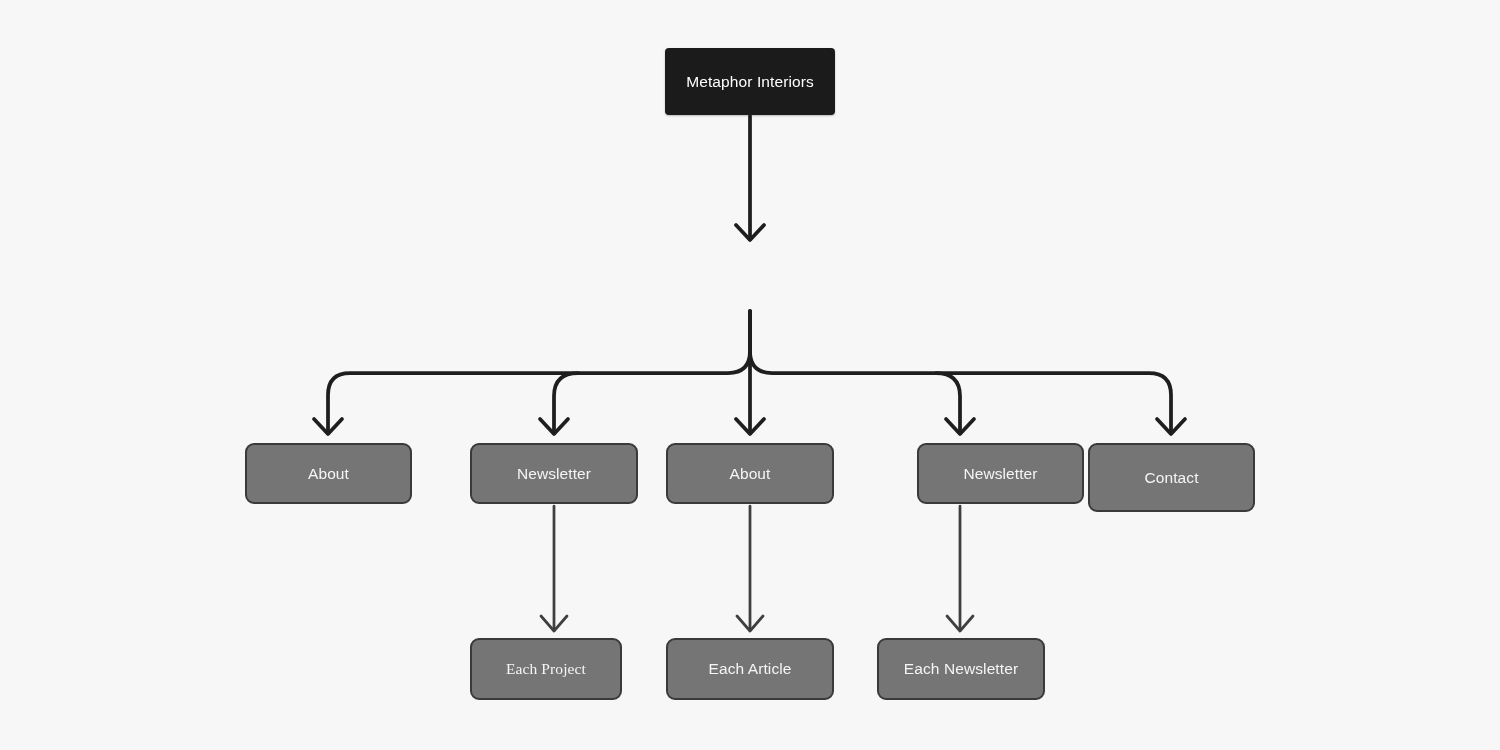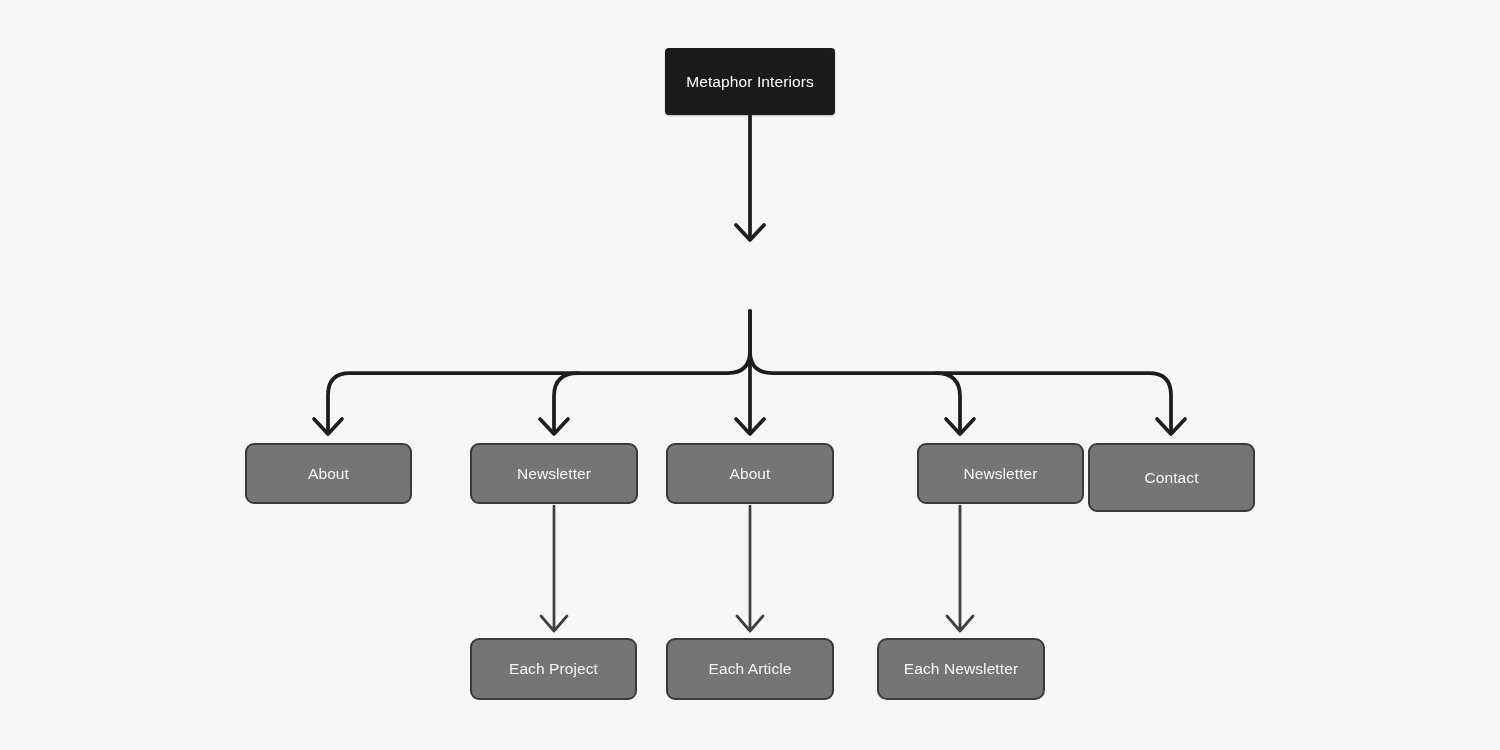--- a/index.html
+++ b/index.html
@@ -125,18 +125,18 @@
   <div class="node node-page" style="left:245px;top:443px;width:167px;height:61px;">About</div>
 
   <div class="node node-page" style="left:470px;top:443px;width:168px;height:61px;">Newsletter</div>
 
   <div class="node node-page" style="left:666px;top:443px;width:168px;height:61px;">About</div>
 
   <div class="node node-page" style="left:877px;top:443px;width:167px;height:61px;margin-left:40px;">Newsletter</div>
 
   <div class="node node-page" style="left:1088px;top:443px;width:167px;height:69px;">Contact</div>
 
-  <div class="node node-page" style="left:470px;top:638px;width:167px;height:62px;">Each Project</div>
+  <div class="node node-page" style="left:470px;top:638px;width:152px;height:62px;font-family:Liberation Serif, serif;">Each Project</div>
 
   <div class="node node-page" style="left:666px;top:638px;width:168px;height:62px;">Each Article</div>
 
-  <div class="node node-page" style="left:877px;top:638px;width:168px;height:62px;border-radius:10px;">Each Newsletter</div>
+  <div class="node node-page" style="left:877px;top:638px;width:168px;height:62px;">Each Newsletter</div>
 </div>
 
 </body></html>

